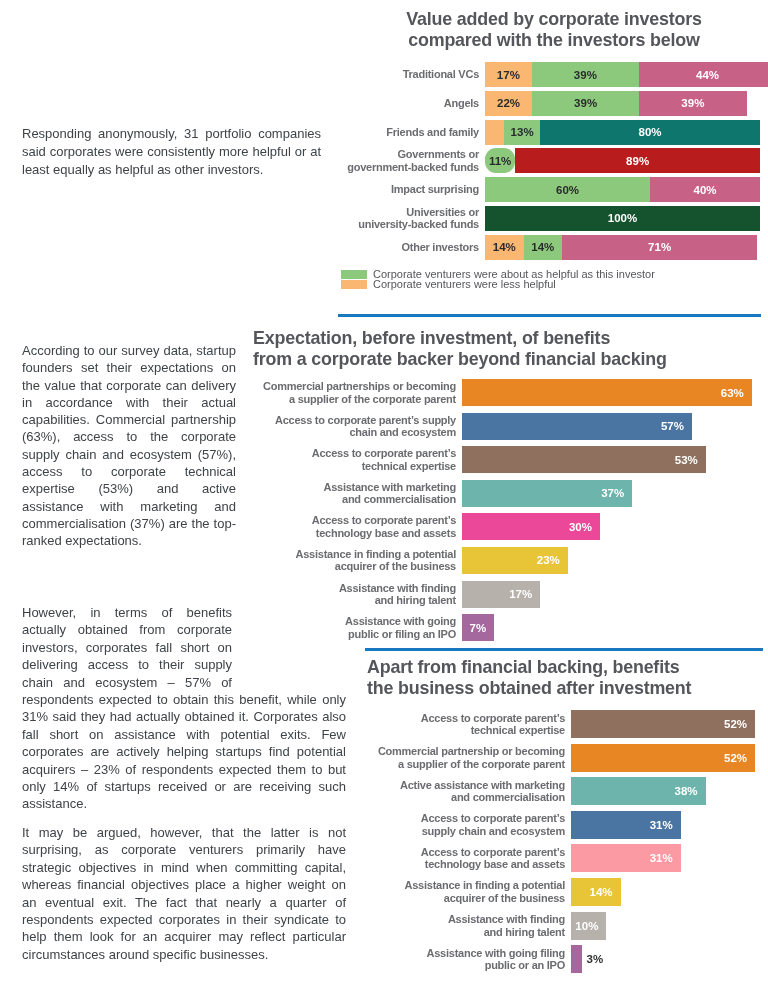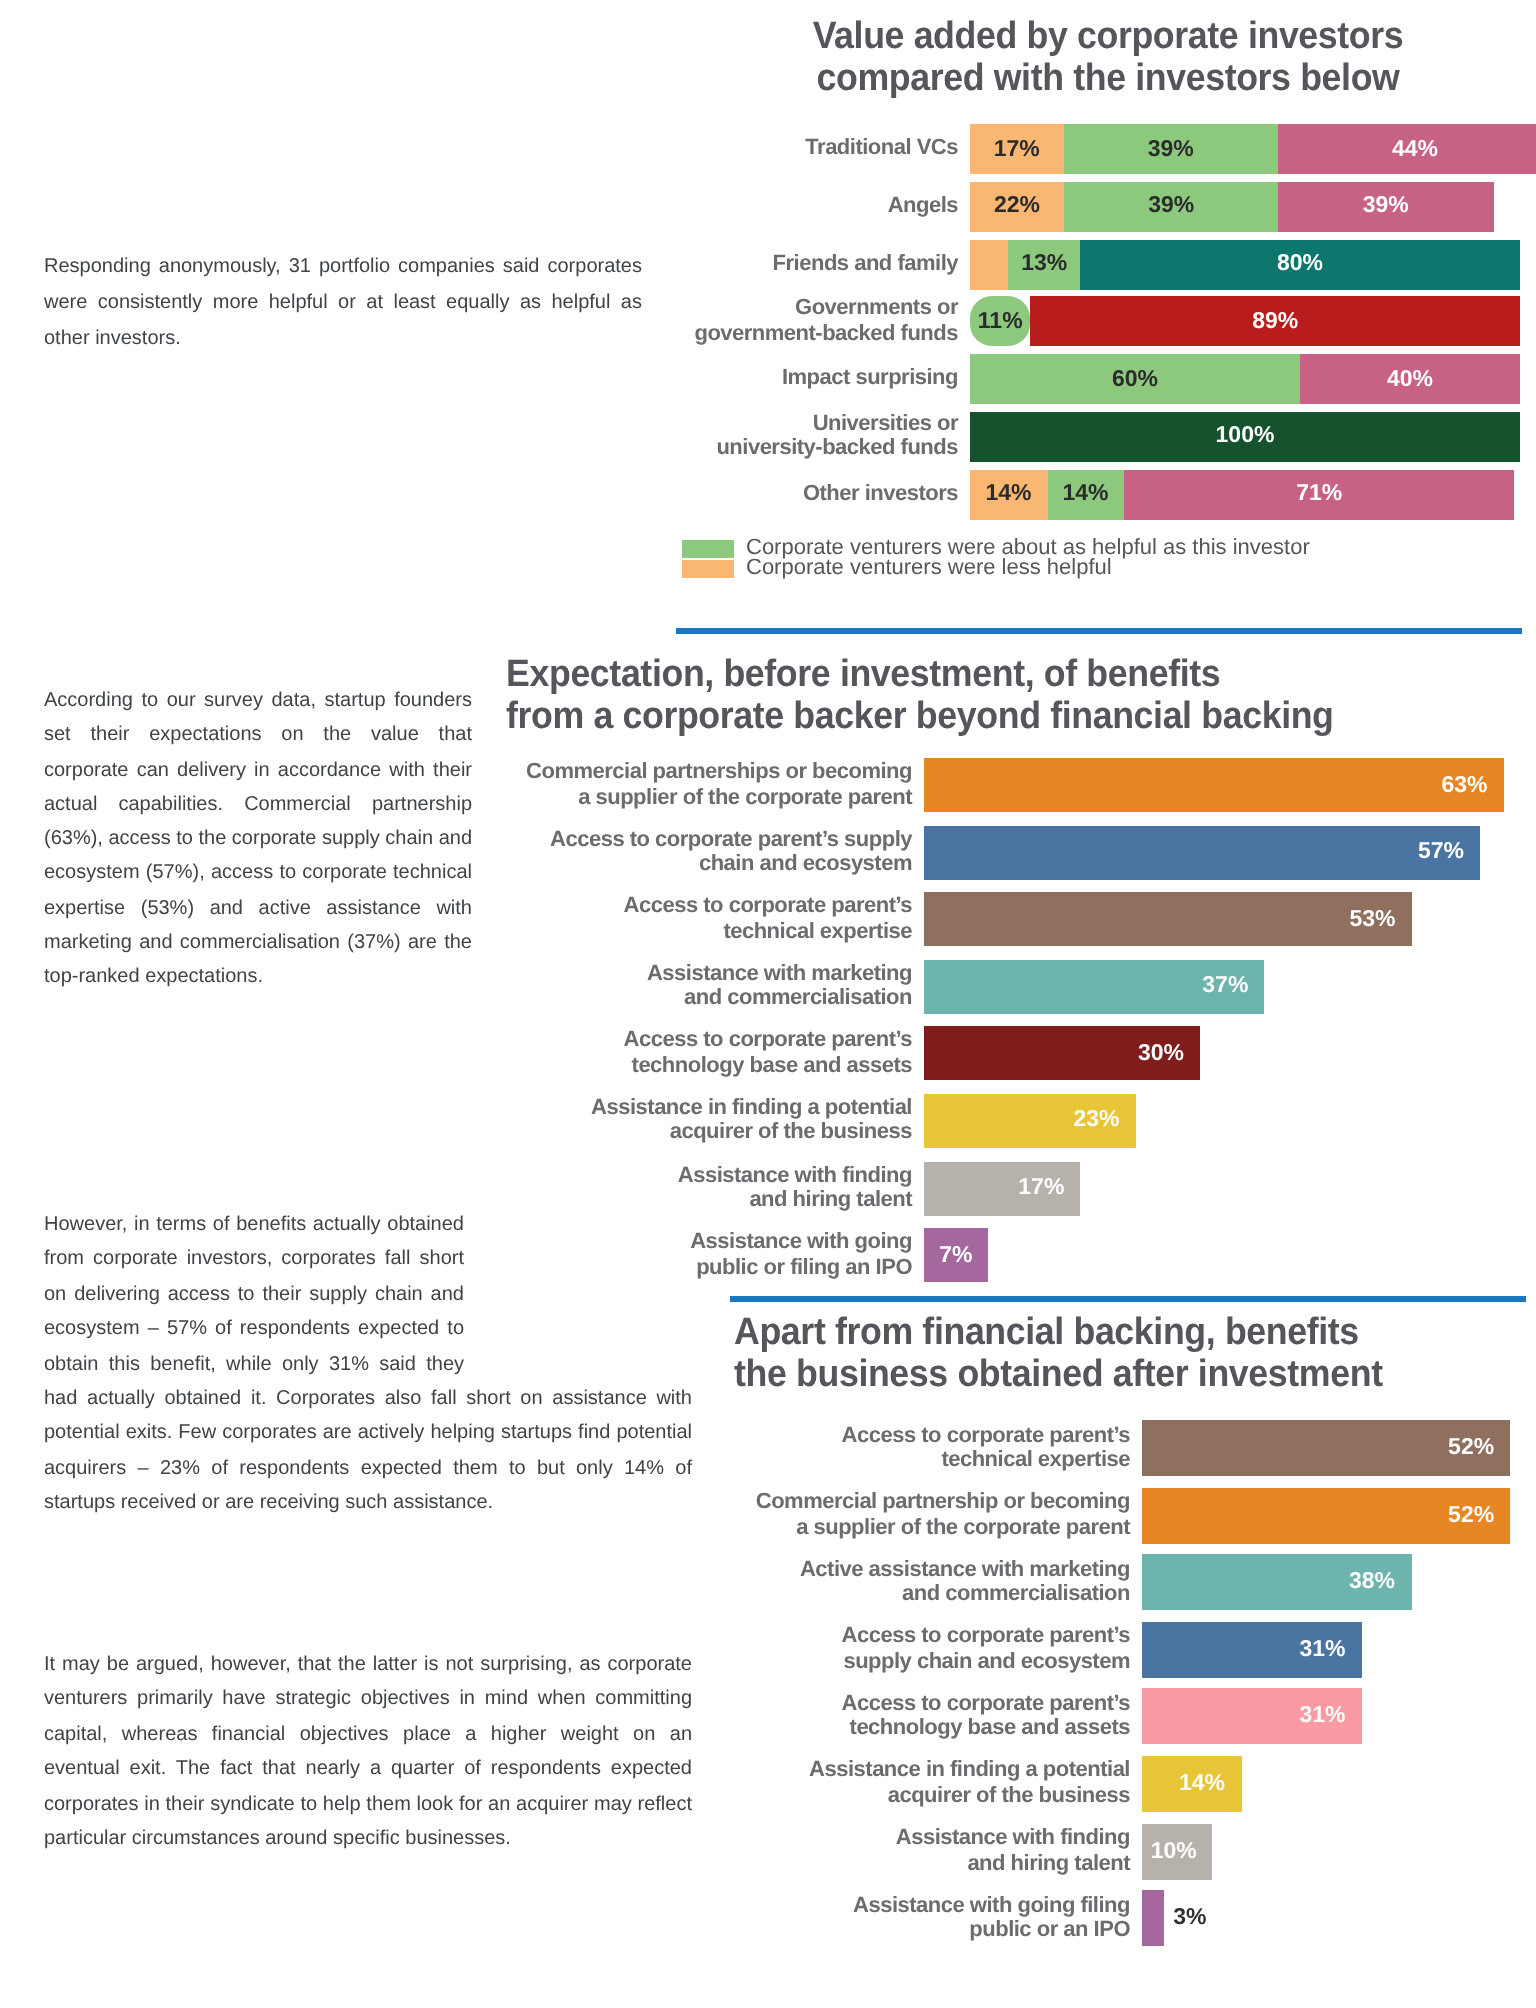--- a/index.html
+++ b/index.html
@@ -1,20 +1,20 @@
 <!DOCTYPE html>
 <html><head>
 <meta charset="utf-8">
 <style>
   html,body{margin:0;padding:0;background:#fff;}
   .page{position:relative;width:768px;height:1004px;background:#ffffff;overflow:hidden;
         font-family:"Liberation Sans",sans-serif;}
 
   
-  .para{position:absolute;color:#3f4347;font-size:10px;text-align:justify;}
+  .para{position:absolute;color:#3f4347;font-size:13px;text-align:justify;}
   .p1{left:22px;top:125px;width:299px;line-height:18.2px;}
   .p2{left:22px;top:342px;width:214px;line-height:17.3px;}
   .p3{left:22px;top:604px;width:324px;line-height:17.4px;}
   .p3spacer{float:right;width:114px;height:70px;}
   .p4{left:22px;top:824px;width:324px;line-height:17.4px;}
 
   
   .chart-title{position:absolute;font-weight:bold;color:#54565b;font-size:19px;line-height:21px;
                white-space:pre-line;letter-spacing:-0.2px;}
   .c1title{left:346px;top:8px;width:416px;text-align:center;transform:scaleX(0.94);transform-origin:center top;}
@@ -182,42 +182,42 @@
       <div class="crow">
         <div class="rlabel">Commercial partnerships or becoming
 a supplier of the corporate parent</div>
         <div class="hbar" style="width: 289.8px; background: rgb(233, 134, 36);">
           <span class="hval">63%</span>
         </div>
       </div>
       <div class="crow">
         <div class="rlabel">Access to corporate parent’s supply
 chain and ecosystem</div>
-        <div class="hbar" style="width: 278px; background: rgb(74, 116, 162); padding-left: 28px;">
+        <div class="hbar" style="width: 230px; background: rgb(74, 116, 162); padding-left: 28px;">
           <span class="hval">57%</span>
         </div>
       </div>
       <div class="crow">
         <div class="rlabel">Access to corporate parent’s
 technical expertise</div>
         <div class="hbar" style="width: 243.8px; background: rgb(143, 111, 94);">
           <span class="hval">53%</span>
         </div>
       </div>
       <div class="crow">
         <div class="rlabel">Assistance with marketing
 and commercialisation</div>
         <div class="hbar" style="width: 170.2px; background: rgb(108, 180, 172);">
           <span class="hval">37%</span>
         </div>
       </div>
       <div class="crow">
         <div class="rlabel">Access to corporate parent’s
 technology base and assets</div>
-        <div class="hbar" style="width: 138px; background: #7f1d1d;">
+        <div class="hbar" style="width: 138px; background: #ec4899;">
           <span class="hval">30%</span>
         </div>
       </div>
       <div class="crow">
         <div class="rlabel">Assistance in finding a potential
 acquirer of the business</div>
         <div class="hbar" style="width: 105.8px; background: rgb(231, 197, 55);">
           <span class="hval">23%</span>
         </div>
       </div>

